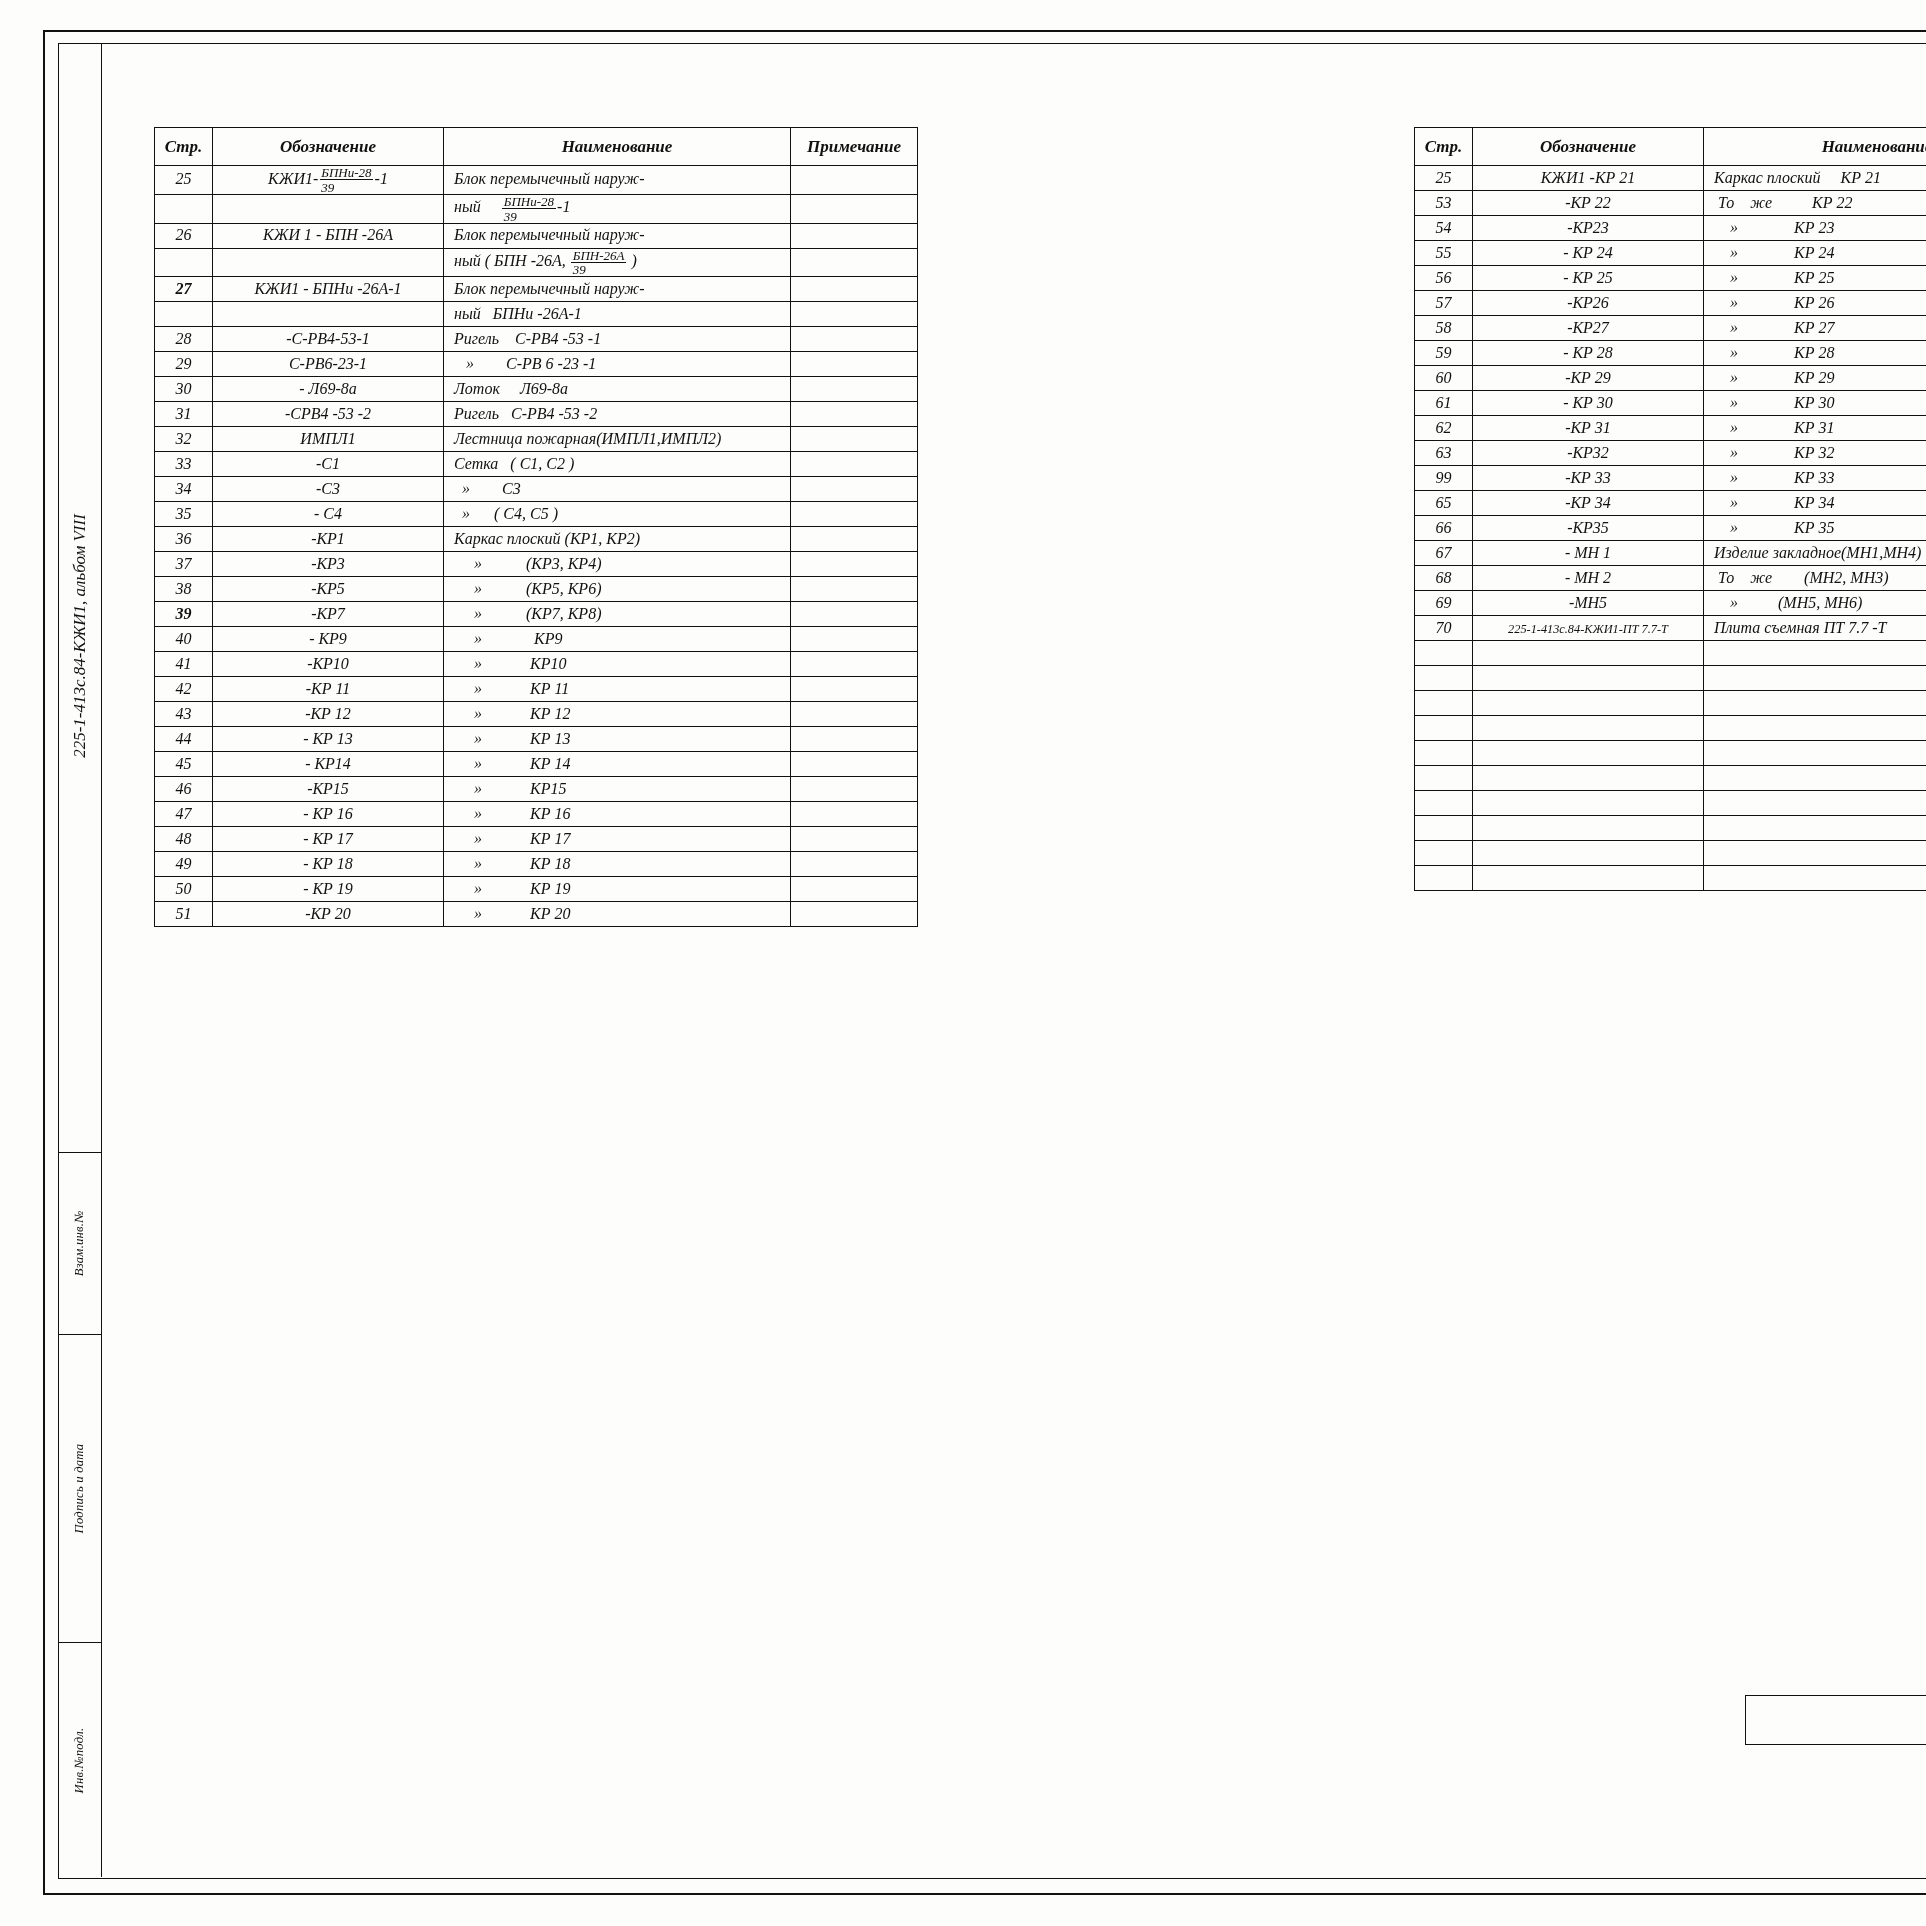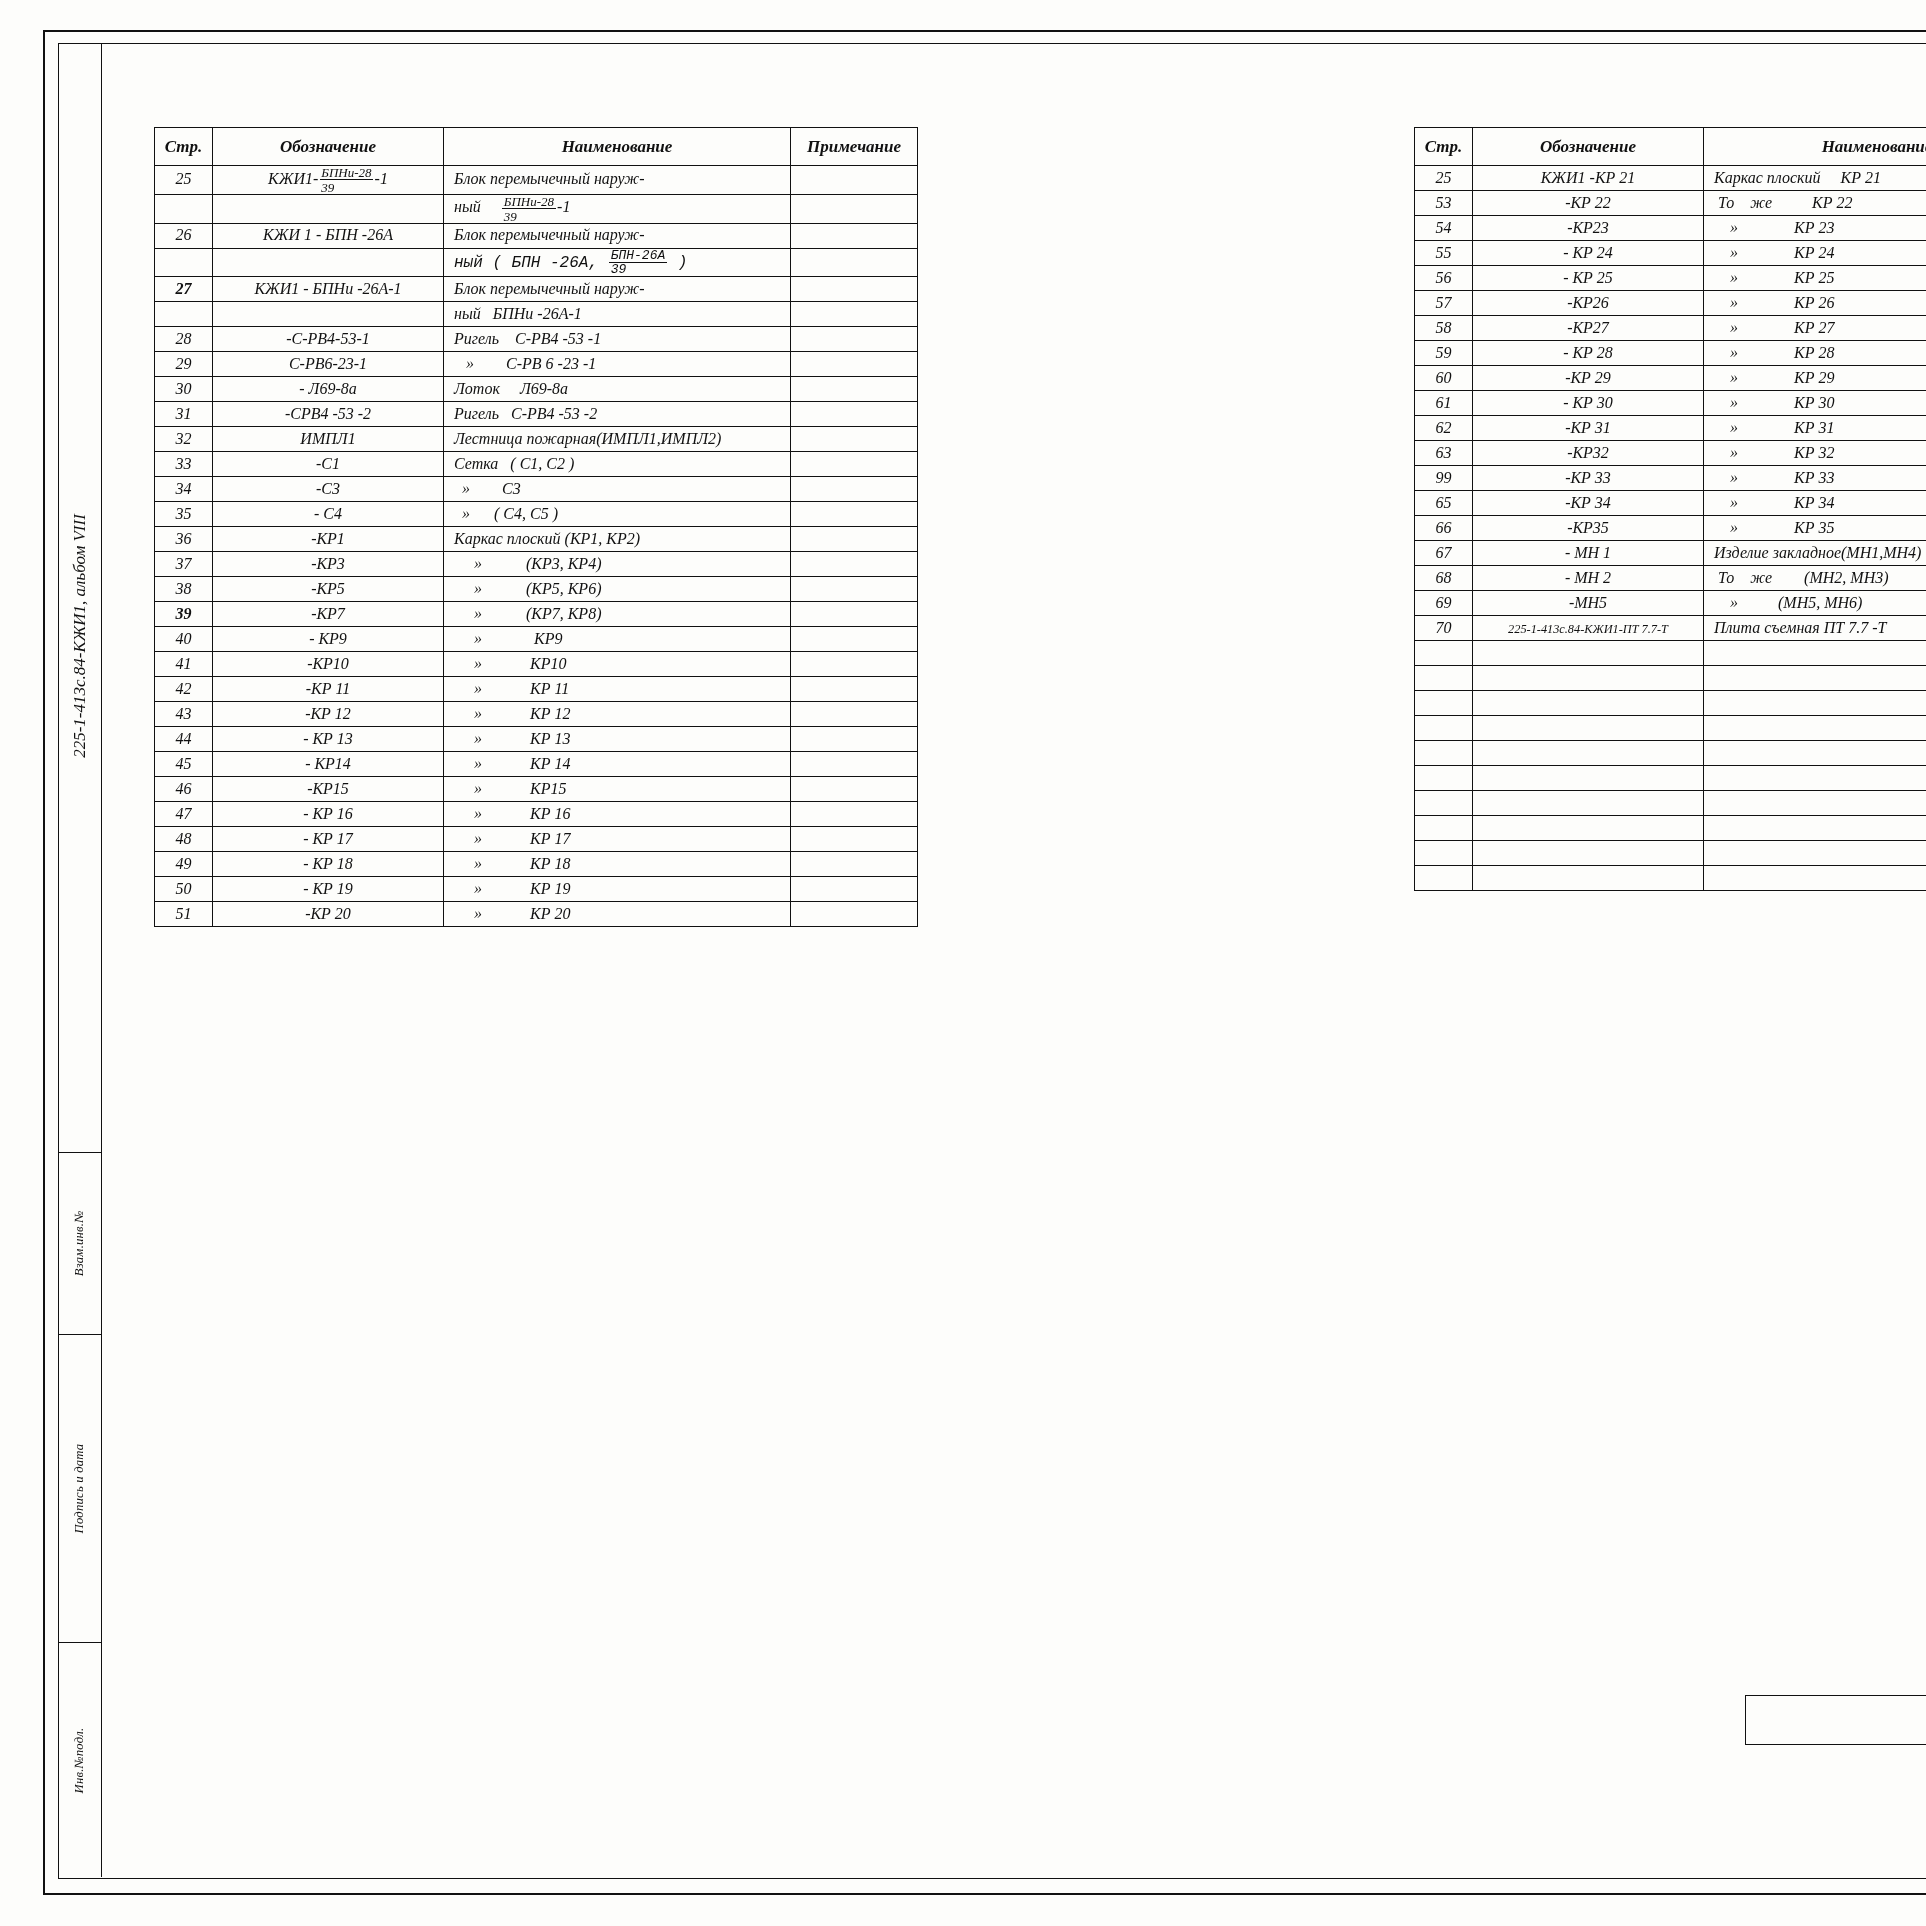--- a/index.html
+++ b/index.html
@@ -223,21 +223,21 @@
         </tr>
         <tr>
           <td>26</td>
           <td>КЖИ 1 - БПН -26А</td>
           <td style="text-align: left;"><span class="cell-left">Блок  перемычечный наруж-</span></td>
           <td></td>
         </tr>
         <tr>
           <td></td>
           <td></td>
-          <td style="text-align: left; font-family: Liberation Mono, monospace;"><span class="cell-left">ный ( БПН -26А, <span class="frac"><span class="num">БПН-26А</span><span class="den">39</span></span> )</span></td>
+          <td style="text-align: left;"><span class="cell-left">ный ( БПН -26А, <span class="frac"><span class="num">БПН-26А</span><span class="den">39</span></span> )</span></td>
           <td></td>
         </tr>
         <tr>
           <td class="bold">27</td>
           <td>КЖИ1  - БПНи -26А-1</td>
           <td style="text-align: left;"><span class="cell-left">Блок  перемычечный наруж-</span></td>
           <td></td>
         </tr>
         <tr>
           <td></td>

